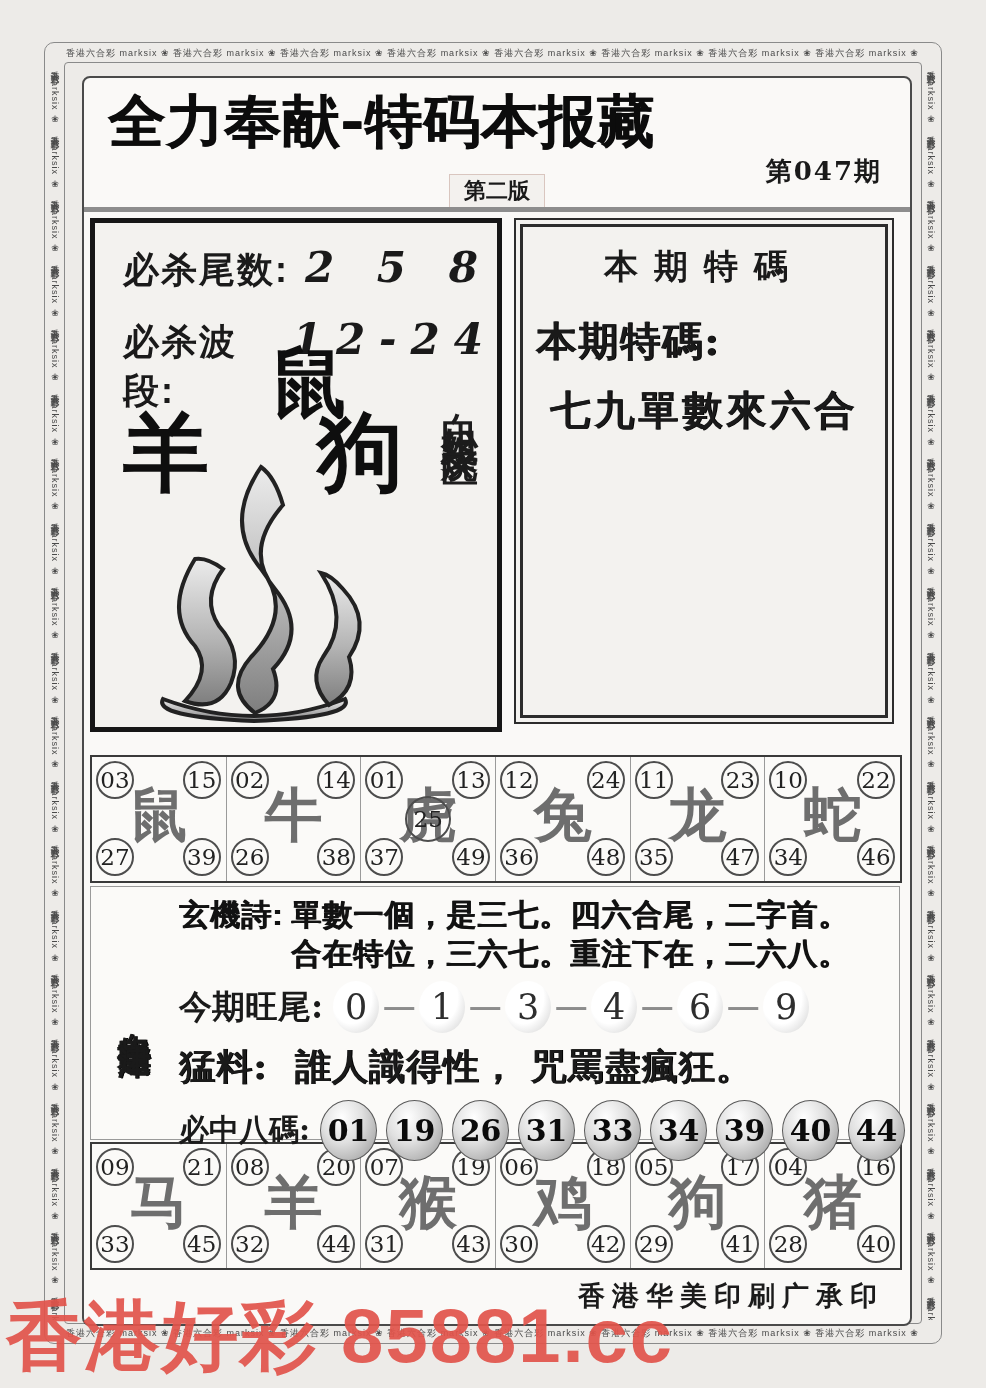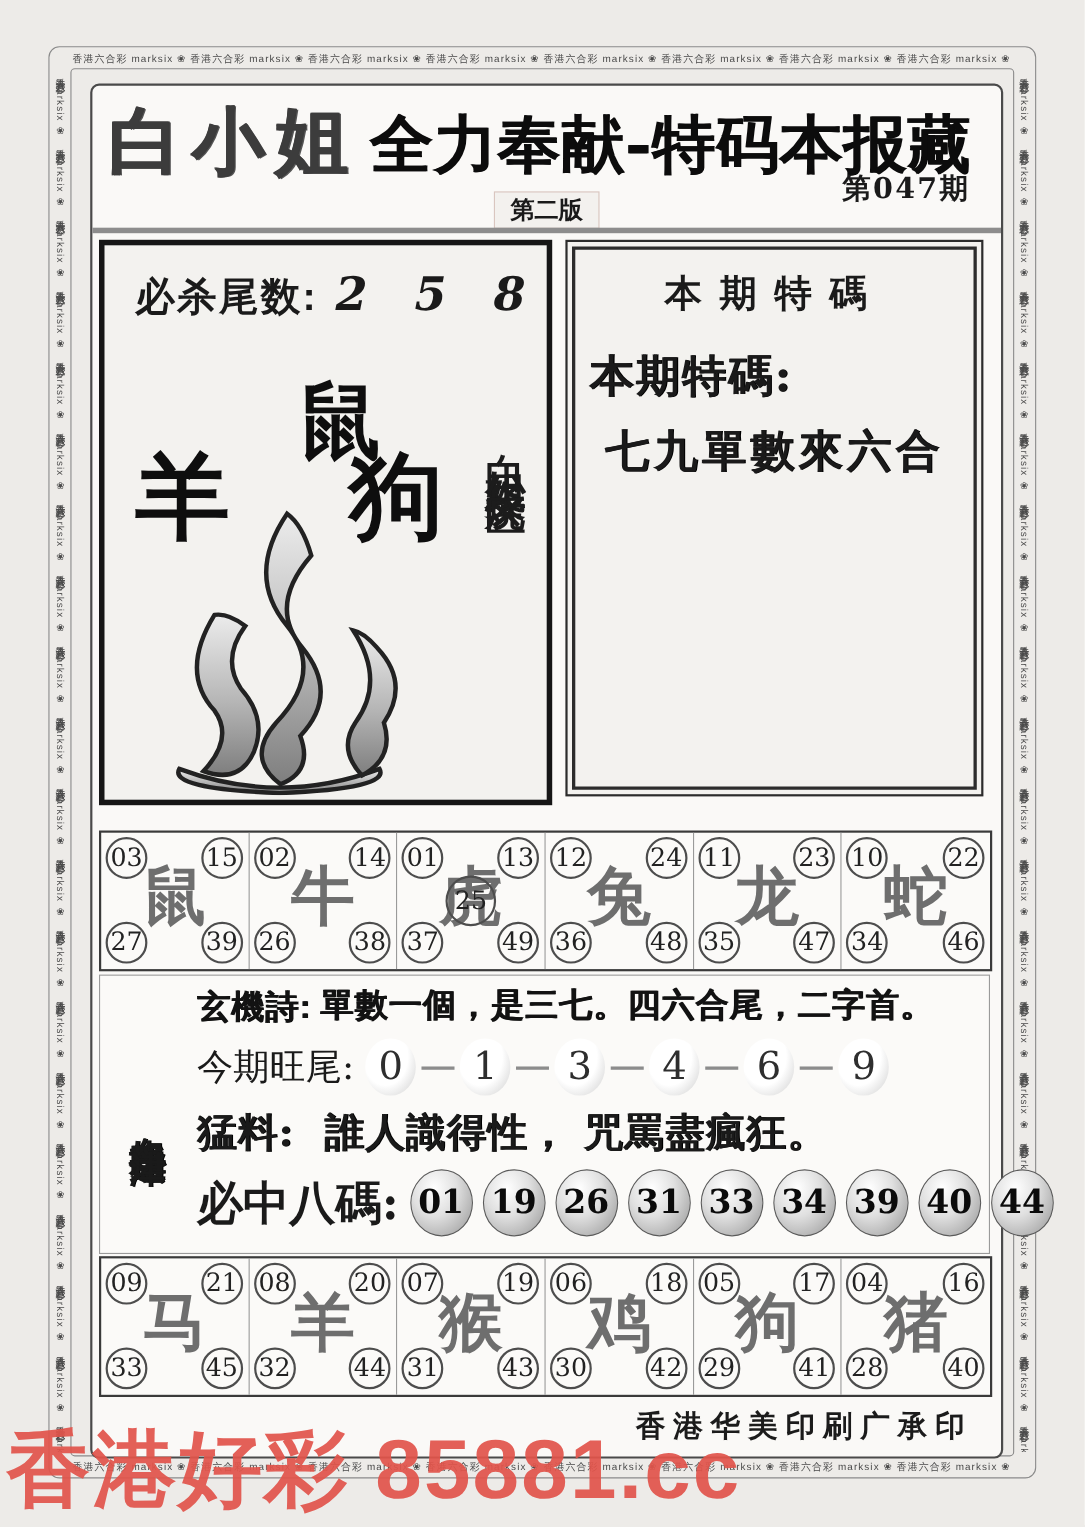--- a/index.html
+++ b/index.html
@@ -77,31 +77,31 @@
   #tips{position:absolute;left:6px;top:808px;width:808px;height:252px;
        border:1px solid #9a9a9a;background:#fbfaf8;display:flex;}
   .tips-side{width:86px;text-align:center;writing-mode:vertical-rl;text-orientation:upright;
        font-family:"DejaVu Serif",serif;font-size:33px;font-weight:900;line-height:86px;
        letter-spacing:2px;margin-top:2px;text-shadow:1px 0 #000;}
   .tips-main{flex:1;padding:8px 8px 0 2px;}
   .poem-row{display:flex;font-size:30px;font-weight:900;letter-spacing:1px;color:#121212;}
   .poem-label{margin-right:8px;white-space:nowrap;text-shadow:1px 0 #121212;}
   .poem-lines{line-height:1.3;text-shadow:1px 0 #121212;}
   .tails-row{display:flex;align-items:center;margin-top:8px;}
-  .tails-label{font-family:"DejaVu Serif",serif;font-size:33px;font-weight:400;
+  .tails-label{font-family:"DejaVu Serif",serif;font-size:33px;font-weight:700;
        margin-right:10px;white-space:nowrap;}
   .tail-circle{width:46px;height:52px;border-radius:50%;display:flex;align-items:center;
        justify-content:center;font:35px "DejaVu Serif",serif;color:#2e2e2e;
        background:radial-gradient(ellipse at 40% 32%,#ffffff 52%,#cccccc 100%);}
   .tail-dash{color:#8c8c8c;font-size:30px;font-weight:700;margin:0 5px;}
   .hot-row{margin-top:10px;font-family:"DejaVu Serif",serif;font-size:36px;font-weight:900;
        letter-spacing:1px;text-shadow:1px 0 #000;white-space:nowrap;}
   .hot-label{margin-right:14px;}
   .balls-row{display:flex;align-items:center;margin-top:8px;}
-  .eight-label{font-family:"DejaVu Serif",serif;font-size:42px;font-weight:900;
+  .eight-label{font-family:"DejaVu Serif",serif;font-size:30px;font-weight:900;
        margin-right:10px;white-space:nowrap;}
   .ball{width:55px;height:59px;border-radius:50%;border:1px solid #5a5a5a;margin-right:9px;
        display:flex;align-items:center;justify-content:center;
        font:700 30px "DejaVu Serif",serif;color:#0b0b0b;
        background:radial-gradient(ellipse at 38% 28%,#ffffff 0%,#e0e0e0 42%,#949494 100%);}
   
   .printer{position:absolute;right:26px;top:1200px;font-family:"DejaVu Serif",serif;
        font-size:27px;font-weight:600;letter-spacing:7px;color:#1b1b1b;}
   .watermark{position:absolute;left:6px;top:1286px;z-index:20;font-size:76px;font-weight:900;
        color:#e2544b;letter-spacing:2px;white-space:nowrap;opacity:.92;
@@ -113,31 +113,34 @@
 <div class="frame-line" id="frame-outer"></div>
 <div class="frame-line" id="frame-inner"></div>
 <div class="border-strip" id="border-top">香港六合彩 marksix ❀ 香港六合彩 marksix ❀ 香港六合彩 marksix ❀ 香港六合彩 marksix ❀ 香港六合彩 marksix ❀ 香港六合彩 marksix ❀ 香港六合彩 marksix ❀ 香港六合彩 marksix ❀ 香港六合彩 marksix ❀ 香港六合彩 marksix ❀ 香港六合彩 marksix ❀ 香港六合彩 marksix ❀ 香港六合彩 marksix ❀ 香港六合彩 marksix ❀ 香港六合彩 marksix ❀ 香港六合彩 marksix ❀ 香港六合彩 marksix ❀ 香港六合彩 marksix ❀ 香港六合彩 marksix ❀ 香港六合彩 marksix ❀ 香港六合彩 marksix ❀ 香港六合彩 marksix ❀ 香港六合彩 marksix ❀ 香港六合彩 marksix ❀ 香港六合彩 marksix ❀ 香港六合彩 marksix ❀ 香港六合彩 marksix ❀ 香港六合彩 marksix ❀ 香港六合彩 marksix ❀ 香港六合彩 marksix ❀ 香港六合彩 marksix ❀ 香港六合彩 marksix ❀ 香港六合彩 marksix ❀ 香港六合彩 marksix ❀ 香港六合彩 marksix ❀ 香港六合彩 marksix ❀ 香港六合彩 marksix ❀ 香港六合彩 marksix ❀ 香港六合彩 marksix ❀ 香港六合彩 marksix ❀ 香港六合彩 marksix ❀ 香港六合彩 marksix ❀ 香港六合彩 marksix ❀ 香港六合彩 marksix ❀ 香港六合彩 marksix ❀ 香港六合彩 marksix ❀ 香港六合彩 marksix ❀ 香港六合彩 marksix ❀ 香港六合彩 marksix ❀ 香港六合彩 marksix ❀ 香港六合彩 marksix ❀ 香港六合彩 marksix ❀ 香港六合彩 marksix ❀ 香港六合彩 marksix ❀ 香港六合彩 marksix ❀ 香港六合彩 marksix ❀ 香港六合彩 marksix ❀ 香港六合彩 marksix ❀ 香港六合彩 marksix ❀ 香港六合彩 marksix ❀ </div>
 <div class="border-strip" id="border-bottom">香港六合彩 marksix ❀ 香港六合彩 marksix ❀ 香港六合彩 marksix ❀ 香港六合彩 marksix ❀ 香港六合彩 marksix ❀ 香港六合彩 marksix ❀ 香港六合彩 marksix ❀ 香港六合彩 marksix ❀ 香港六合彩 marksix ❀ 香港六合彩 marksix ❀ 香港六合彩 marksix ❀ 香港六合彩 marksix ❀ 香港六合彩 marksix ❀ 香港六合彩 marksix ❀ 香港六合彩 marksix ❀ 香港六合彩 marksix ❀ 香港六合彩 marksix ❀ 香港六合彩 marksix ❀ 香港六合彩 marksix ❀ 香港六合彩 marksix ❀ 香港六合彩 marksix ❀ 香港六合彩 marksix ❀ 香港六合彩 marksix ❀ 香港六合彩 marksix ❀ 香港六合彩 marksix ❀ 香港六合彩 marksix ❀ 香港六合彩 marksix ❀ 香港六合彩 marksix ❀ 香港六合彩 marksix ❀ 香港六合彩 marksix ❀ 香港六合彩 marksix ❀ 香港六合彩 marksix ❀ 香港六合彩 marksix ❀ 香港六合彩 marksix ❀ 香港六合彩 marksix ❀ 香港六合彩 marksix ❀ 香港六合彩 marksix ❀ 香港六合彩 marksix ❀ 香港六合彩 marksix ❀ 香港六合彩 marksix ❀ 香港六合彩 marksix ❀ 香港六合彩 marksix ❀ 香港六合彩 marksix ❀ 香港六合彩 marksix ❀ 香港六合彩 marksix ❀ 香港六合彩 marksix ❀ 香港六合彩 marksix ❀ 香港六合彩 marksix ❀ 香港六合彩 marksix ❀ 香港六合彩 marksix ❀ 香港六合彩 marksix ❀ 香港六合彩 marksix ❀ 香港六合彩 marksix ❀ 香港六合彩 marksix ❀ 香港六合彩 marksix ❀ 香港六合彩 marksix ❀ 香港六合彩 marksix ❀ 香港六合彩 marksix ❀ 香港六合彩 marksix ❀ 香港六合彩 marksix ❀ </div>
 <div class="border-strip" id="border-left">香港六合彩 marksix ❀ 香港六合彩 marksix ❀ 香港六合彩 marksix ❀ 香港六合彩 marksix ❀ 香港六合彩 marksix ❀ 香港六合彩 marksix ❀ 香港六合彩 marksix ❀ 香港六合彩 marksix ❀ 香港六合彩 marksix ❀ 香港六合彩 marksix ❀ 香港六合彩 marksix ❀ 香港六合彩 marksix ❀ 香港六合彩 marksix ❀ 香港六合彩 marksix ❀ 香港六合彩 marksix ❀ 香港六合彩 marksix ❀ 香港六合彩 marksix ❀ 香港六合彩 marksix ❀ 香港六合彩 marksix ❀ 香港六合彩 marksix ❀ 香港六合彩 marksix ❀ 香港六合彩 marksix ❀ 香港六合彩 marksix ❀ 香港六合彩 marksix ❀ 香港六合彩 marksix ❀ 香港六合彩 marksix ❀ 香港六合彩 marksix ❀ 香港六合彩 marksix ❀ 香港六合彩 marksix ❀ 香港六合彩 marksix ❀ 香港六合彩 marksix ❀ 香港六合彩 marksix ❀ 香港六合彩 marksix ❀ 香港六合彩 marksix ❀ 香港六合彩 marksix ❀ 香港六合彩 marksix ❀ 香港六合彩 marksix ❀ 香港六合彩 marksix ❀ 香港六合彩 marksix ❀ 香港六合彩 marksix ❀ 香港六合彩 marksix ❀ 香港六合彩 marksix ❀ 香港六合彩 marksix ❀ 香港六合彩 marksix ❀ 香港六合彩 marksix ❀ 香港六合彩 marksix ❀ 香港六合彩 marksix ❀ 香港六合彩 marksix ❀ 香港六合彩 marksix ❀ 香港六合彩 marksix ❀ 香港六合彩 marksix ❀ 香港六合彩 marksix ❀ 香港六合彩 marksix ❀ 香港六合彩 marksix ❀ 香港六合彩 marksix ❀ 香港六合彩 marksix ❀ 香港六合彩 marksix ❀ 香港六合彩 marksix ❀ 香港六合彩 marksix ❀ 香港六合彩 marksix ❀ </div>
 <div class="border-strip" id="border-right">香港六合彩 marksix ❀ 香港六合彩 marksix ❀ 香港六合彩 marksix ❀ 香港六合彩 marksix ❀ 香港六合彩 marksix ❀ 香港六合彩 marksix ❀ 香港六合彩 marksix ❀ 香港六合彩 marksix ❀ 香港六合彩 marksix ❀ 香港六合彩 marksix ❀ 香港六合彩 marksix ❀ 香港六合彩 marksix ❀ 香港六合彩 marksix ❀ 香港六合彩 marksix ❀ 香港六合彩 marksix ❀ 香港六合彩 marksix ❀ 香港六合彩 marksix ❀ 香港六合彩 marksix ❀ 香港六合彩 marksix ❀ 香港六合彩 marksix ❀ 香港六合彩 marksix ❀ 香港六合彩 marksix ❀ 香港六合彩 marksix ❀ 香港六合彩 marksix ❀ 香港六合彩 marksix ❀ 香港六合彩 marksix ❀ 香港六合彩 marksix ❀ 香港六合彩 marksix ❀ 香港六合彩 marksix ❀ 香港六合彩 marksix ❀ 香港六合彩 marksix ❀ 香港六合彩 marksix ❀ 香港六合彩 marksix ❀ 香港六合彩 marksix ❀ 香港六合彩 marksix ❀ 香港六合彩 marksix ❀ 香港六合彩 marksix ❀ 香港六合彩 marksix ❀ 香港六合彩 marksix ❀ 香港六合彩 marksix ❀ 香港六合彩 marksix ❀ 香港六合彩 marksix ❀ 香港六合彩 marksix ❀ 香港六合彩 marksix ❀ 香港六合彩 marksix ❀ 香港六合彩 marksix ❀ 香港六合彩 marksix ❀ 香港六合彩 marksix ❀ 香港六合彩 marksix ❀ 香港六合彩 marksix ❀ 香港六合彩 marksix ❀ 香港六合彩 marksix ❀ 香港六合彩 marksix ❀ 香港六合彩 marksix ❀ 香港六合彩 marksix ❀ 香港六合彩 marksix ❀ 香港六合彩 marksix ❀ 香港六合彩 marksix ❀ 香港六合彩 marksix ❀ 香港六合彩 marksix ❀ </div>
 
 <div id="content">
 
   <div class="header-row">
-    <span class="brand">白小姐</span>
     <span class="title-main">全力奉献-特码本报藏</span>
   </div>
   <div class="issue">第047期</div>
   <div class="edition">第二版</div>
   <div class="header-divider"></div>
 
   <div id="kill-box">
     <div class="kill-line">
       <span class="kill-label">必杀尾数:</span>
       <span class="kill-value">2 5 8</span>
+    </div>
+    <div class="kill-line">
+      <span class="kill-label">必杀波段:</span>
+      <span class="kill-value">12-24</span>
     </div>
     <span class="z-char z-top">鼠</span>
     <span class="z-char z-left">羊</span>
     <span class="z-char z-right">狗</span>
     <svg id="flame" width="262" height="262" viewBox="0 0 262 262">
       <defs>
         <linearGradient id="fg" x1="0" y1="0" x2="0" y2="1">
           <stop offset="0" stop-color="#ececec"></stop>
           <stop offset="0.55" stop-color="#b5b5b5"></stop>
           <stop offset="1" stop-color="#7e7e7e"></stop>
@@ -268,20 +271,21 @@
   </div>
 </div>
 
   <div id="tips">
     <div class="tips-side">白小姐指点迷津</div>
     <div class="tips-main">
       <div class="poem-row">
         <span class="poem-label">玄機詩:</span>
         <span class="poem-lines">
           <span>單數一個，是三七。四六合尾，二字首。</span><br>
+          <span>合在特位，三六七。重注下在，二六八。</span>
         </span>
       </div>
       <div class="tails-row">
         <span class="tails-label">今期旺尾:</span>
         <span id="tails" style="display:flex;align-items:center;">
             <span class="tail-circle">0</span>
             <span class="tail-dash">—</span>
             <span class="tail-circle">1</span>
             <span class="tail-dash">—</span>
             <span class="tail-circle">3</span>

